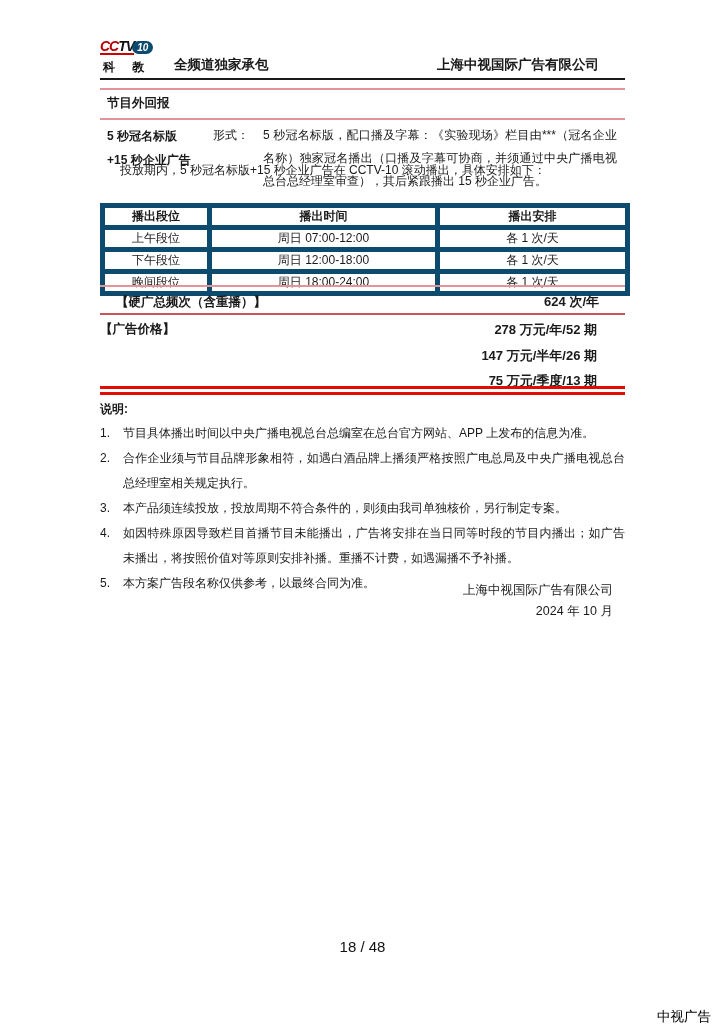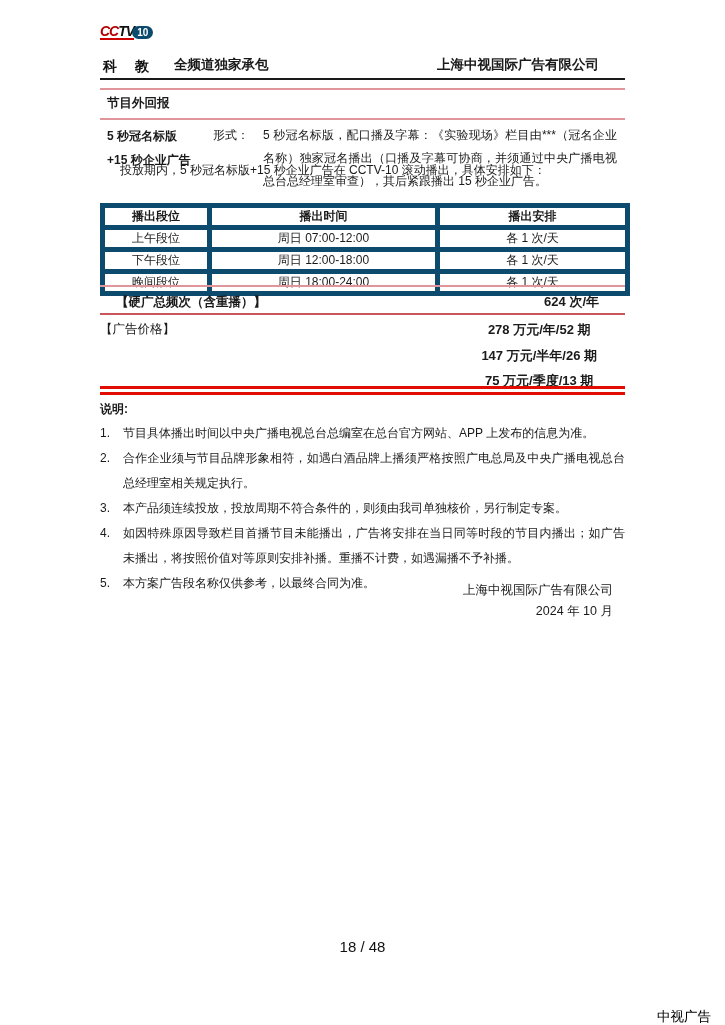--- a/index.html
+++ b/index.html
@@ -14,23 +14,23 @@
   
   .header { top:40px; height:40px; border-bottom:2px solid #1a1a1a;
             display:flex; align-items:flex-end; }
   .logo { display:flex; flex-direction:column; width:62px; margin-right:12px;
           padding-bottom:2px; }
   .logo-top { display:flex; align-items:center; }
   .logo-cctv { font-weight:bold; font-style:italic; font-size:14px; letter-spacing:-1px;
                color:#111; border-bottom:2px solid #c00; line-height:14px; }
   .logo-cctv .cc { color:#b50000; }
   .logo-ten { background:#0c4a6e; color:#fff; font-weight:bold; font-size:10px;
-              border-radius:8px; padding:1px 5px; margin-left:-2px; }
-  .logo-sub { font-size:14px; font-weight:bold; letter-spacing:7px; color:#111;
-              margin-top:18px; padding-left:3px; white-space:nowrap; }
+              border-radius:8px; padding:1px 5px; margin-left:-2px; font-style:italic; }
+  .logo-sub { font-size:12px; font-weight:bold; letter-spacing:7px; color:#111;
+              margin-top:4px; padding-left:3px; white-space:nowrap; }
   .header-tagline { font-size:13.5px; font-weight:bold; padding-bottom:4px; }
   .header-company { font-size:13.5px; font-weight:bold; margin-left:auto;
                     padding-bottom:4px; padding-right:26px; }
 
   .pinkline { position:absolute; left:100px; width:525px; height:2px; background:#e0959a; }
 
   
   .section-title { top:95px; font-size:12.5px; font-weight:bold; padding-left:7px; }
 
   
@@ -48,23 +48,23 @@
           height:20.5px; padding:0; }
   th { font-weight:bold; }
   col.c1{ width:107px; } col.c2{ width:228px; } col.c3{ width:190px; }
 
   
   .totals-row { top:291px; display:flex; align-items:center; height:22px;margin-left:16px; }
   .totals-label { font-size:12.5px; font-weight:bold; }
   .totals-value { margin-left:auto; font-size:13px; font-weight:bold; padding-right:42px; }
   .redline { position:absolute; left:100px; width:525px; height:2px; background:#c9565a; }
   .pricing-row { top:317px; display:flex; }
-  .pricing-label { font-size:12.5px; font-weight:normal; line-height:24px; }
+  .pricing-label { font-size:12.5px; font-weight:bold; line-height:24px; }
   .pricing-values { margin-left:auto; text-align:right; padding-right:28px; }
-  .pricing-values div { font-size:13px; font-weight:bold; line-height:25.5px;text-align:center; }
+  .pricing-values div { font-size:13px; font-weight:bold; line-height:25.5px; }
   .thick-redline { position:absolute; left:100px; width:525px; top:386px; height:9px;
                    border-top:3.5px solid #e10d00; border-bottom:3.5px solid #e10d00; }
 
   
   .notes { top:399px; }
   .notes-title { font-size:12px; font-weight:bold; line-height:20px; margin-bottom:2px; }
   .note-item { display:flex; font-size:12px; line-height:25px; }
   .note-num { width:23px; flex:none; }
   .note-text { flex:1; text-align:justify; }
 

